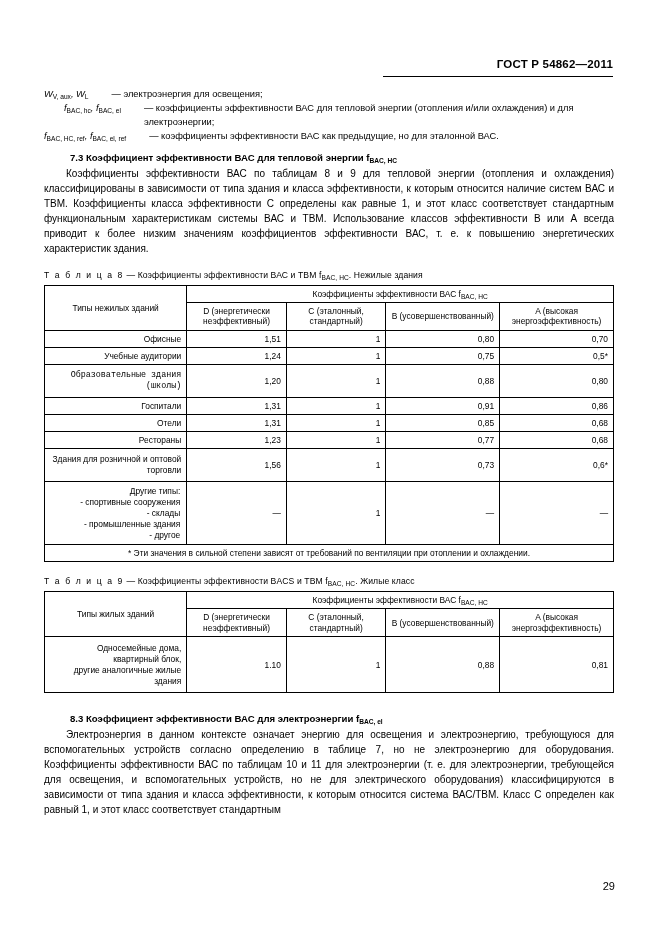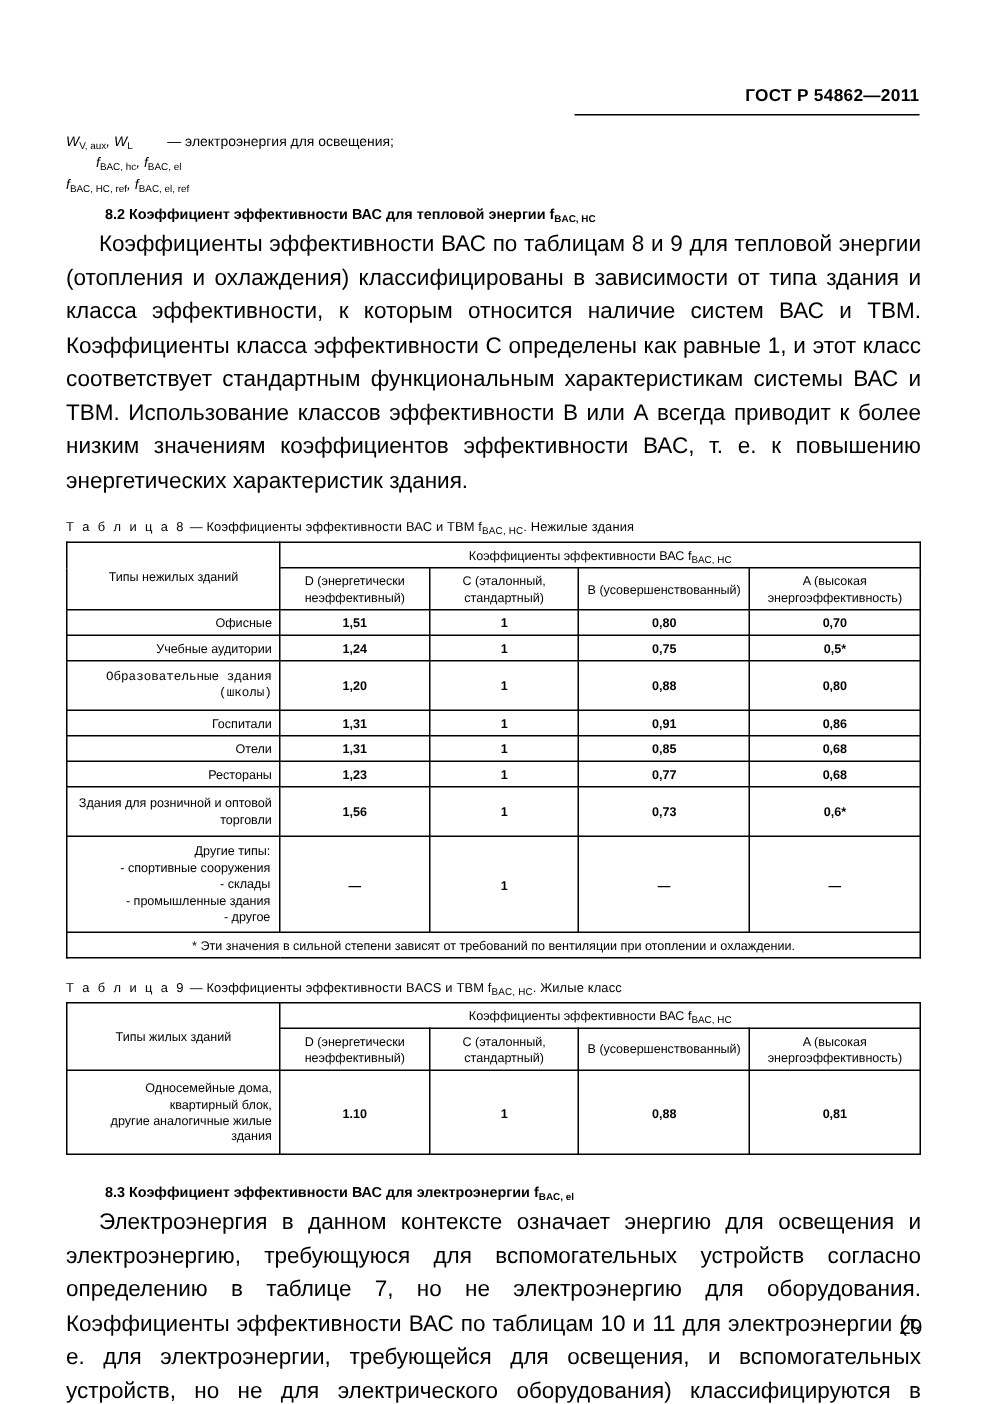--- a/index.html
+++ b/index.html
@@ -75,21 +75,21 @@
     font-size: 9.6px;
     font-weight: bold;
     margin-top: 8px;
     margin-bottom: 3px;
     padding-left: 26px;
   }
   .sec-num {
     display: inline;
   }
   p.body {
-    font-size: 15px;
+    font-size: 10px;
     line-height: 1.5;
     margin: 0 0 0 0;
     text-align: justify;
     text-indent: 22px;
   }
   .table-caption {
     font-size: 8.6px;
     margin: 14px 0 5px 0;
     letter-spacing: 0.1px;
   }
@@ -104,36 +104,36 @@
   table.grid th, table.grid td {
     border: 1px solid #000;
     font-size: 8.4px;
     padding: 3px 5px;
     vertical-align: middle;
   }
   table.grid th {
     font-weight: normal;
     text-align: center;
   }
-  .cell-center { text-align: center; font-weight: bold; }
+  .cell-center { text-align: right; }
   .row-label { text-align: right; padding-left: 6px; }
   .note-row td {
     font-size: 8.1px;
     text-align: center;
     padding: 4px 6px 4px 10px;
   }
   .tall td { height: 26px; }
   .sec83 {
     margin-top: 20px;
   }
   .footer-page {
     position: absolute;
     right: 46px;
     bottom: 44px;
-    font-size: 14px;
+    font-size: 11px;
   }
   .sub-head-cell {
     font-size: 8.2px;
     line-height: 1.25;
   }
   .tbl-title-cell {
     font-size: 8.3px;
   }
   .multi {
     line-height: 1.3;
@@ -153,30 +153,32 @@
       <div class="def-row">
         <span class="def-term">
           <span class="italic">W</span><sub>V, aux</sub>, <span class="italic">W</span><sub>L</sub>
         </span>
         <span class="def-rest"> — электроэнергия для освещения;</span>
       </div>
       <div class="def-row">
         <span class="def-term" style="padding-left:20px;">
           <span class="italic">f</span><sub>BAC, hc</sub>, <span class="italic">f</span><sub>BAC, el</sub>
         </span>
+        <span class="def-rest"> — коэффициенты эффективности ВАС для тепловой энергии (отопления и/или охлаждения) и для электроэнергии;</span>
       </div>
       <div class="def-row">
         <span class="def-term">
           <span class="italic">f</span><sub>BAC, HC, ref</sub>, <span class="italic">f</span><sub>BAC, el, ref</sub>
         </span>
+        <span class="def-rest"> — коэффициенты эффективности ВАС как предыдущие, но для эталонной ВАС.</span>
       </div>
     </div>
 
     <div class="sec-title">
-      <span class="sec-num">8.2</span>
+      <span class="sec-num">7.3</span>
       <span>Коэффициент эффективности ВАС для тепловой энергии f</span><sub>BAC, HC</sub>
     </div>
 
     <p class="body">Коэффициенты эффективности ВАС по таблицам 8 и 9 для тепловой энергии (отопления и охлаждения) классифицированы в зависимости от типа здания и класса эффективности, к которым относится наличие систем ВАС и ТВМ. Коэффициенты класса эффективности С определены как равные 1, и этот класс соответствует стандартным функциональным характеристикам системы ВАС и ТВМ. Использование классов эффективности В или А всегда приводит к более низким значениям коэффициентов эффективности ВАС, т. е. к повышению энергетических характеристик здания.</p>
 
     <div class="table-caption">
       <span class="sp">Т а б л и ц а   8</span><span> — Коэффициенты эффективности ВАС и ТВМ f</span><sub>BAC, HC</sub><span>. Нежилые здания</span>
     </div>
 
     <table class="grid">

